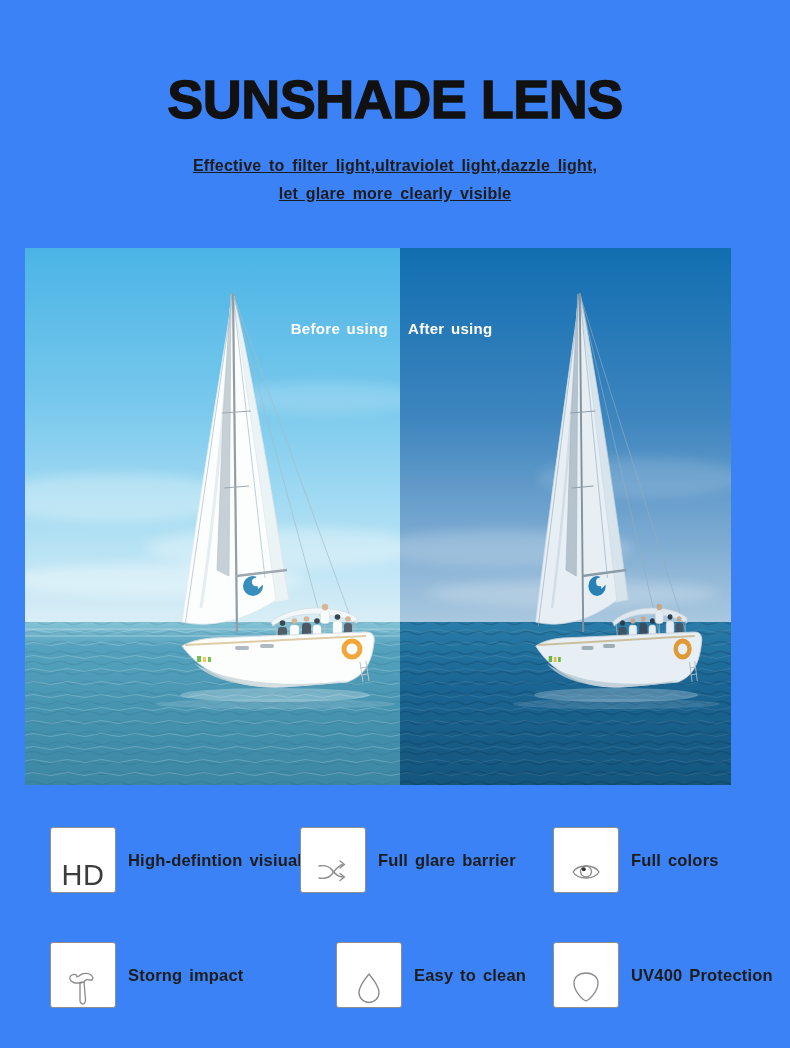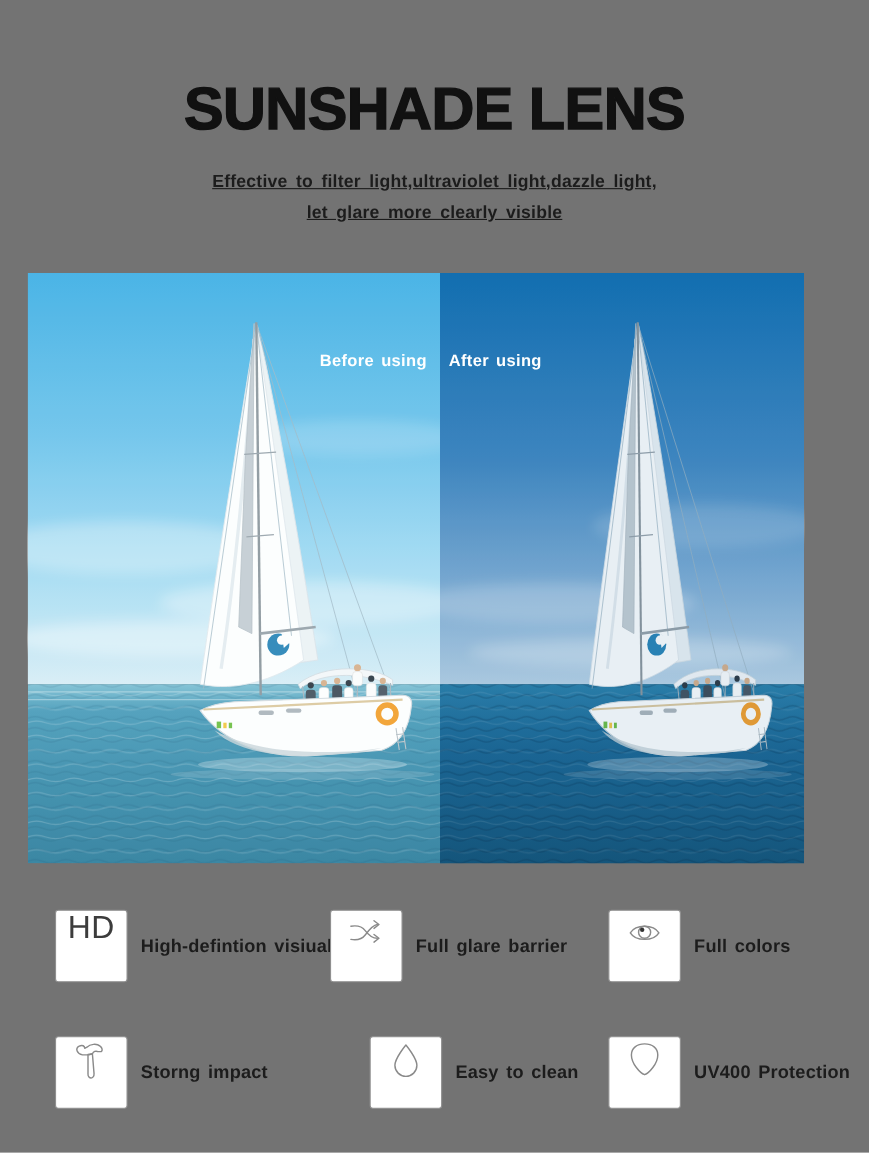--- a/index.html
+++ b/index.html
@@ -1,17 +1,17 @@
 <!DOCTYPE html>
 <html style="--title-color: #111111; --body-text-color: #1c1c1c; --photo-label-color: #ffffff; --feature-box-border: #8f8f8f; --icon-stroke: #8a8a8a; --before-sky-top: #3fafe5; --before-sea: #3e92b0; --after-sky-top: #1170b4; --after-sea: #18648f; --sail-logo-blue: #2a85b8; --lifebuoy-orange: #f5a02c;"><head>
 <meta charset="utf-8">
 <style>
   html,body{margin:0;padding:0;background:#ffffff;}
   #canvas{
-    position:relative;width:790px;height:1048px;background:#737373;overflow:hidden;
+    position:relative;width:790px;height:1048px;background:#3b82f6;overflow:hidden;
     font-family:"Liberation Sans",sans-serif;margin:0 auto;
   }
   
   .title{
     position:absolute;top:68px;left:0;width:790px;text-align:center;
     font-size:54px;font-weight:900;letter-spacing:-0.5px;color:var(--title-color,#111);
     -webkit-text-stroke:1.3px var(--title-color,#111);
   }
   .subtitle{
     position:absolute;top:152px;left:0;width:790px;text-align:center;
@@ -26,21 +26,21 @@
   .photo-label{
     position:absolute;top:72px;font-size:15px;font-weight:700;
     color:var(--photo-label-color,#fff);letter-spacing:0.3px;word-spacing:2px;
   }
   .photo-before .photo-label{right:20px;}
   .photo-after  .photo-label{left:8px;}
   
   .feature{position:absolute;display:flex;align-items:center;}
   .f-box{
     width:66px;height:66px;box-sizing:border-box;border:1px solid var(--feature-box-border,#8f8f8f);
-    border-radius:3px;background:#fff;display:flex;align-items:flex-start;justify-content:center;
+    border-radius:3px;background:#fff;display:flex;align-items:flex-end;justify-content:center;
     flex:0 0 66px;
   }
   .f-label{
     margin-left:12px;font-size:16.5px;font-weight:700;color:var(--body-text-color,#1c1c1c);
     letter-spacing:0.2px;word-spacing:2px;white-space:nowrap;
   }
   .hd-text{font-size:29px;font-weight:400;color:#3c3c3c;letter-spacing:0.5px;}
   .icon-svg{width:40px;height:40px;}
   .icon-svg path,.icon-svg circle,.icon-svg polyline{
     fill:none;stroke:var(--icon-stroke,#8a8a8a);stroke-width:1.3;

